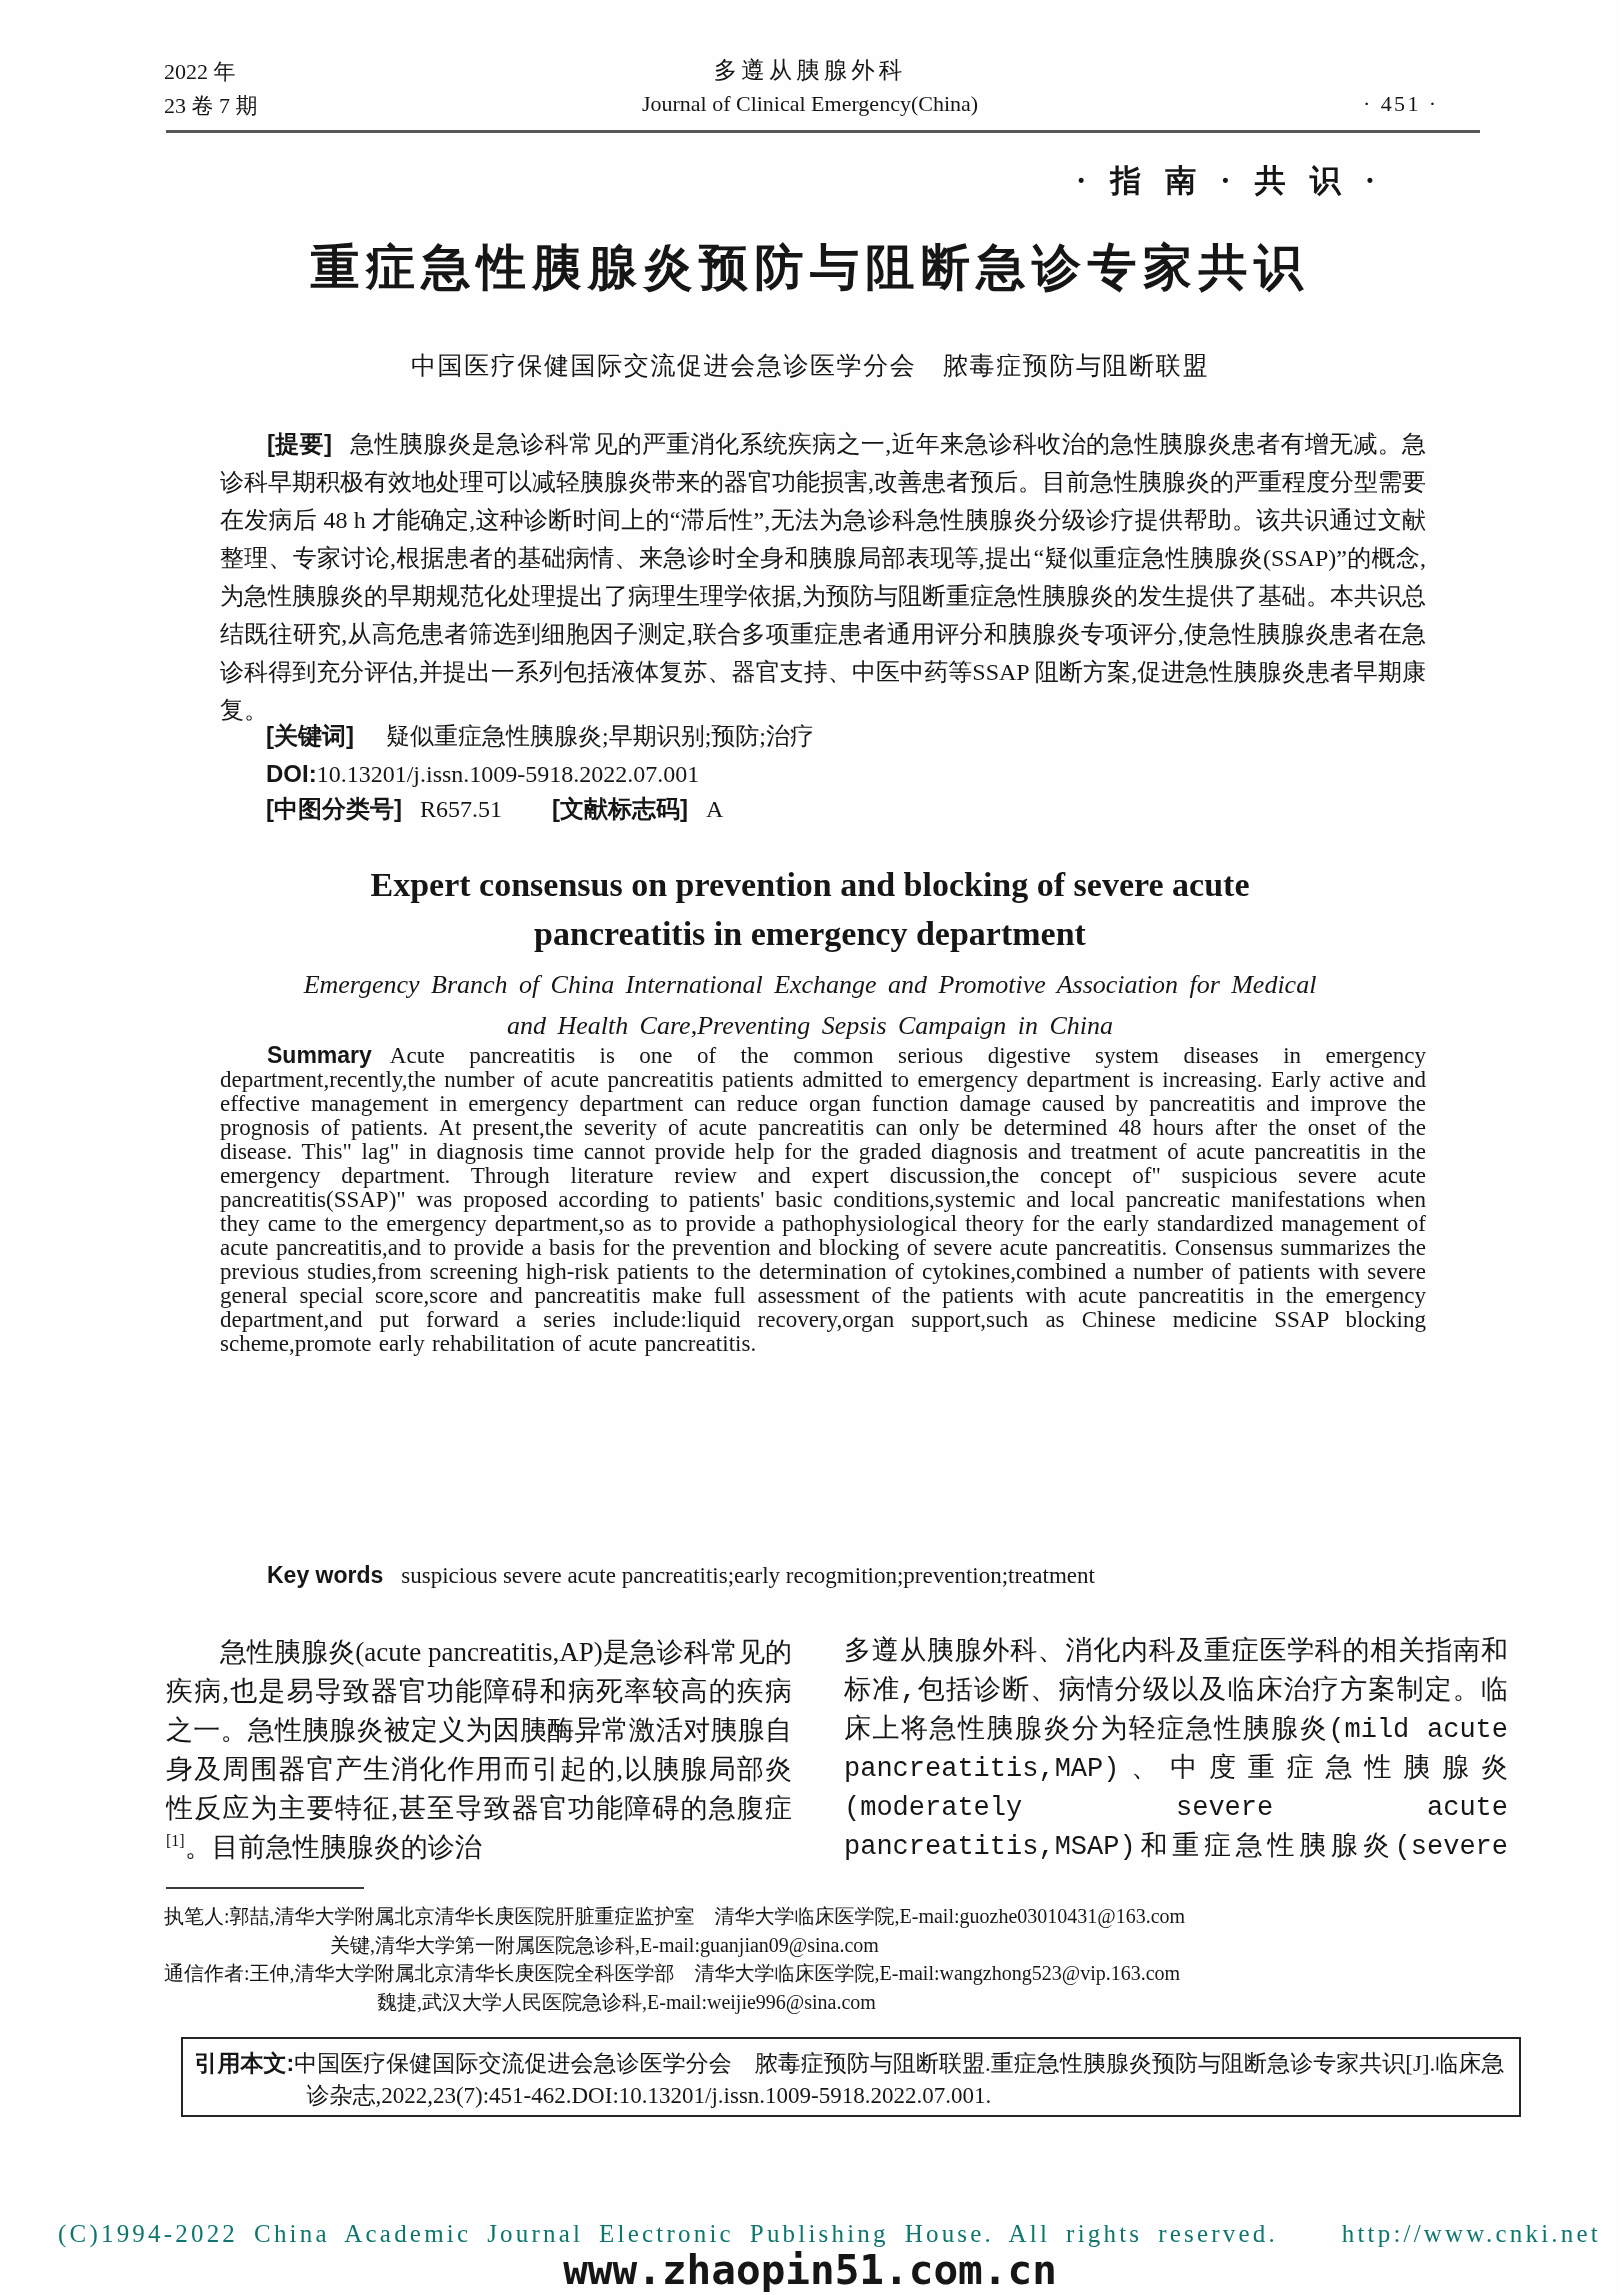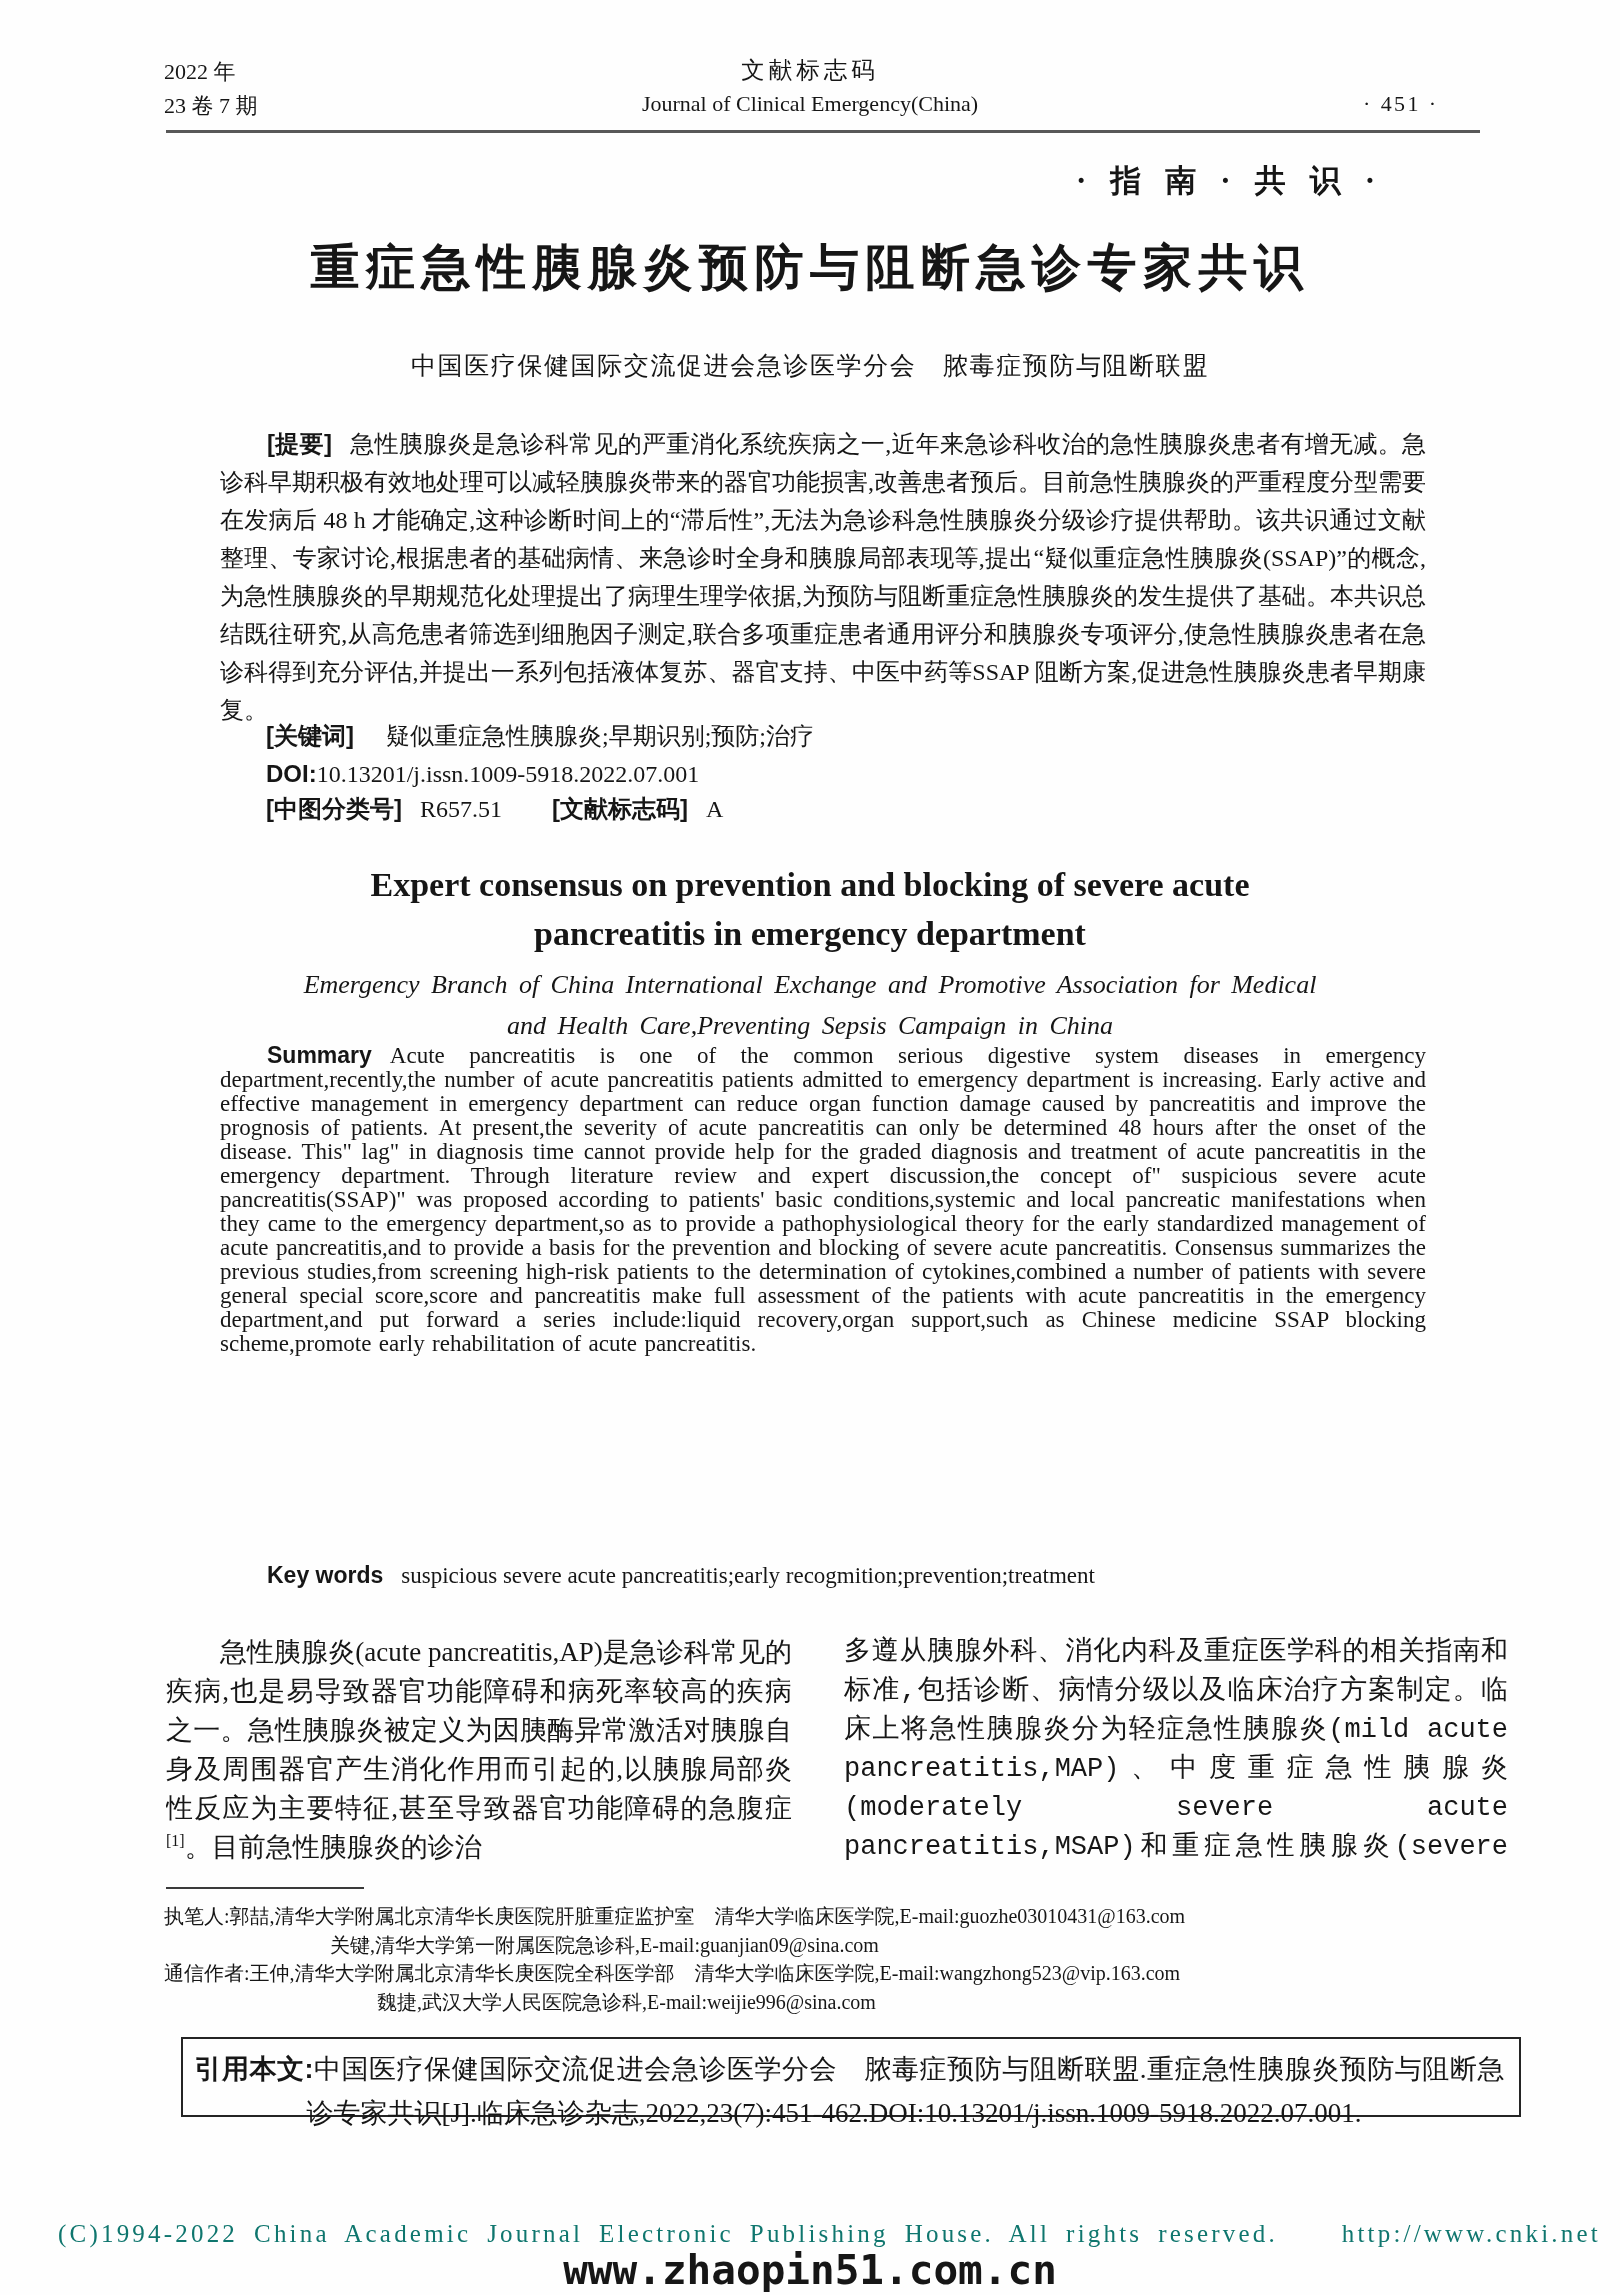--- a/index.html
+++ b/index.html
@@ -42,34 +42,34 @@
   .indent-first{text-indent:54px;}
   sup{font-size:16px;line-height:0;}
   
   .fn-rule{top:1887px;left:166px;width:198px;height:2.4px;background:#3a3a3a;}
   .footnotes{top:1902px;left:164px;width:1347px;font-size:20px;line-height:28.6px;}
   .fn-line{white-space:nowrap;}
   .fn-indent-a{padding-left:166px;}
   .fn-indent-b{padding-left:213px;}
   
   .citation{top:2037px;left:181px;width:1340px;height:80px;border:2.4px solid #242424;box-sizing:border-box;}
-  .citation-inner{margin:8px 14.6px 0 11.4px;font-size:27px;line-height:44px;padding-left:112px;text-indent:-112px;text-align:justify;}
+  .citation-inner{margin:8px 14.6px 0 11.4px;font-size:23px;line-height:32px;padding-left:112px;text-indent:-112px;text-align:justify;}
   
   .copyright{top:2220px;left:58px;font-size:25px;color:#0f766e;letter-spacing:3.2px;word-spacing:6.5px;white-space:pre;font-family:Liberation Serif, serif;}
   .watermark{top:2246px;left:0;width:100%;text-align:center;
              font-family:"DejaVu Sans Mono","Liberation Mono",monospace;font-weight:bold;font-size:41px;}
 </style>
 </head>
 <body>
 
 <div class="page">
 
   <div class="abs hdr-year">2022 年</div>
   <div class="abs hdr-issue">23 卷 7 期</div>
-  <div class="abs hdr-journal-cn">文献标志码</div>
+  <div class="abs hdr-journal-cn">多遵从胰腺外科</div>
   <div class="abs hdr-journal-en">Journal of Clinical Emergency(China)</div>
   <div class="abs hdr-pageno">· 451 ·</div>
   <div class="abs rule"></div>
   <div class="abs section-label">·指南·共识·</div>
 
   <div class="abs title-cn">重症急性胰腺炎预防与阻断急诊专家共识</div>
   <div class="abs affil-cn">中国医疗保健国际交流促进会急诊医学分会　脓毒症预防与阻断联盟</div>
 
   <div class="abs abstract-blk">
     <p class="abstract-p"><span class="lbl">[提要]</span><span class="gap-s"></span><span>急性胰腺炎是急诊科常见的严重消化系统疾病之一,近年来急诊科收治的急性胰腺炎患者有增无减。急诊科早期积极有效地处理可以减轻胰腺炎带来的器官功能损害,改善患者预后。目前急性胰腺炎的严重程度分型需要在发病后 48 h 才能确定,这种诊断时间上的“滞后性”,无法为急诊科急性胰腺炎分级诊疗提供帮助。该共识通过文献整理、专家讨论,根据患者的基础病情、来急诊时全身和胰腺局部表现等,提出“疑似重症急性胰腺炎(SSAP)”的概念,为急性胰腺炎的早期规范化处理提出了病理生理学依据,为预防与阻断重症急性胰腺炎的发生提供了基础。本共识总结既往研究,从高危患者筛选到细胞因子测定,联合多项重症患者通用评分和胰腺炎专项评分,使急性胰腺炎患者在急诊科得到充分评估,并提出一系列包括液体复苏、器官支持、中医中药等SSAP 阻断方案,促进急性胰腺炎患者早期康复。</span></p>

